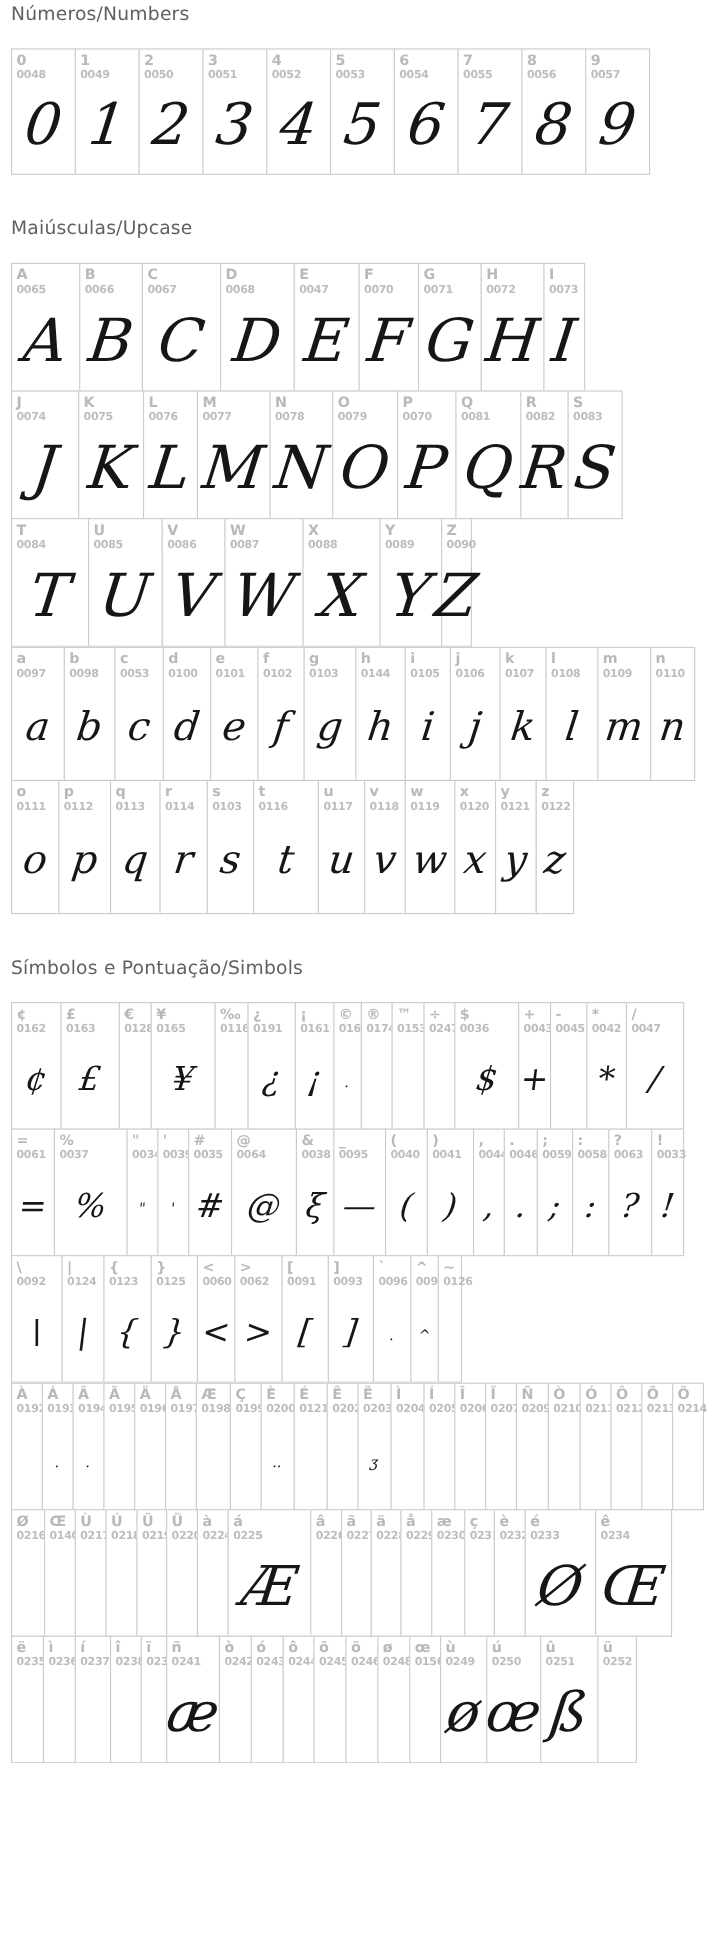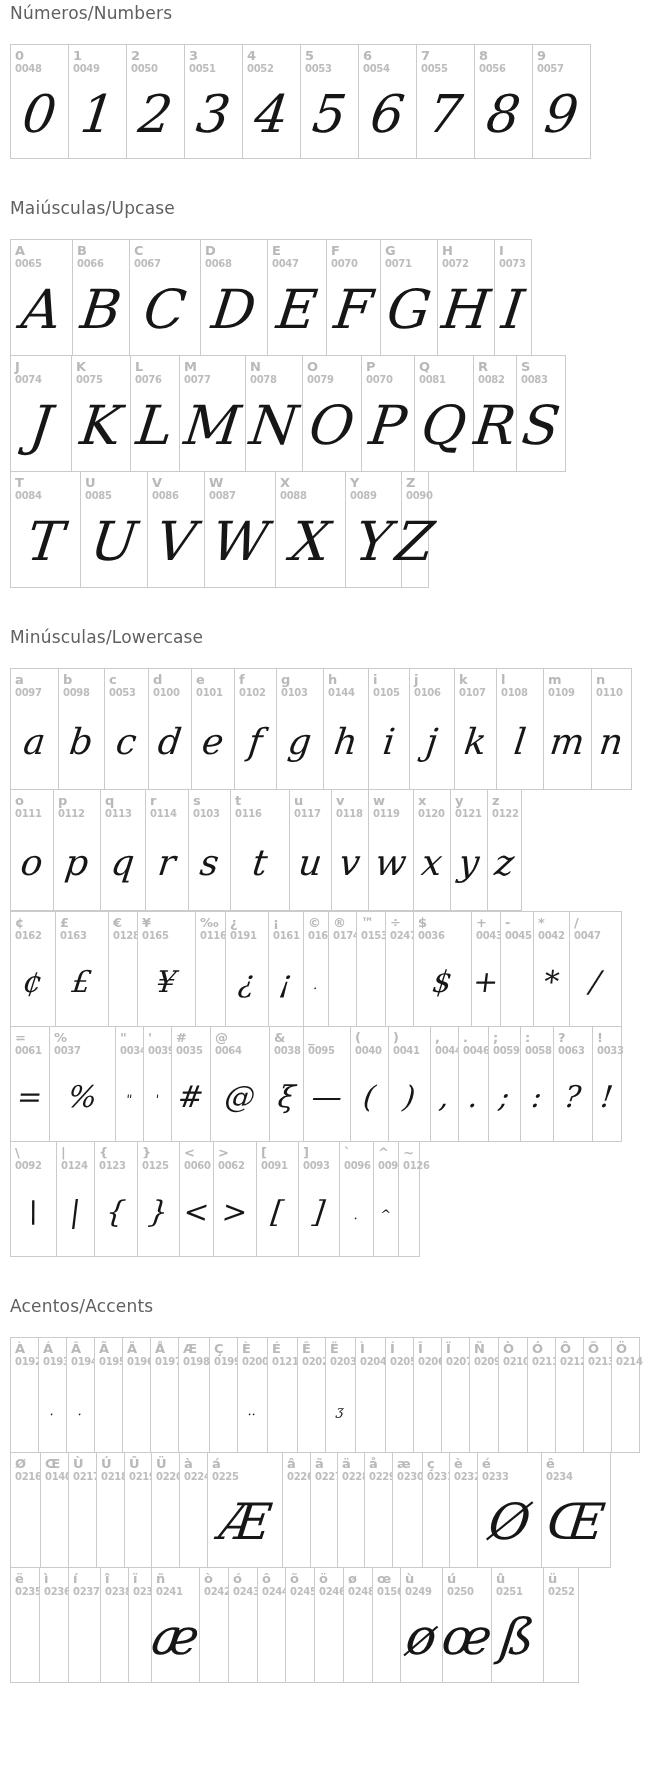--- a/index.html
+++ b/index.html
@@ -237,21 +237,20 @@
           </div>
           <div class="cell" style="width: 28px;">
             <div class="ref">Z</div>
             <div class="code">0090</div>
             <div class="glyph">Z</div>
           </div>
         </div>
       </div>
   </section>
   <section class="sec-lower">
-    <h2 class="sec-title">Minúsculas/Lowercase</h2>
     <div class="rows">
         <div class="row">
           <div class="cell" style="width: 49px;">
             <div class="ref">a</div>
             <div class="code">0097</div>
             <div class="glyph">a</div>
           </div>
           <div class="cell" style="width: 47px;">
             <div class="ref">b</div>
             <div class="code">0098</div>
@@ -376,20 +375,21 @@
           </div>
           <div class="cell" style="width: 35px;">
             <div class="ref">z</div>
             <div class="code">0122</div>
             <div class="glyph">z</div>
           </div>
         </div>
       </div>
   </section>
   <section class="sec-symbols">
+    <h2 class="sec-title">Símbolos e Pontuação/Simbols</h2>
     <div class="rows">
         <div class="row">
           <div class="cell" style="width: 46px;">
             <div class="ref">¢</div>
             <div class="code">0162</div>
             <div class="glyph">¢</div>
           </div>
           <div class="cell" style="width: 54px;">
             <div class="ref">£</div>
             <div class="code">0163</div>
@@ -594,21 +594,20 @@
             <div class="glyph mark">^</div>
           </div>
           <div class="cell" style="width: 22px;">
             <div class="ref">~</div>
             <div class="code">0126</div>
           </div>
         </div>
       </div>
   </section>
   <section class="sec-accents">
-    <h2 class="sec-title">Acentos/Accents</h2>
     <div class="rows">
         <div class="row">
           <div class="cell" style="width: 29px;">
             <div class="ref">À</div>
             <div class="code">0192</div>
           </div>
           <div class="cell" style="width: 29px;">
             <div class="ref">Á</div>
             <div class="code">0193</div>
             <div class="glyph mark">.</div>

